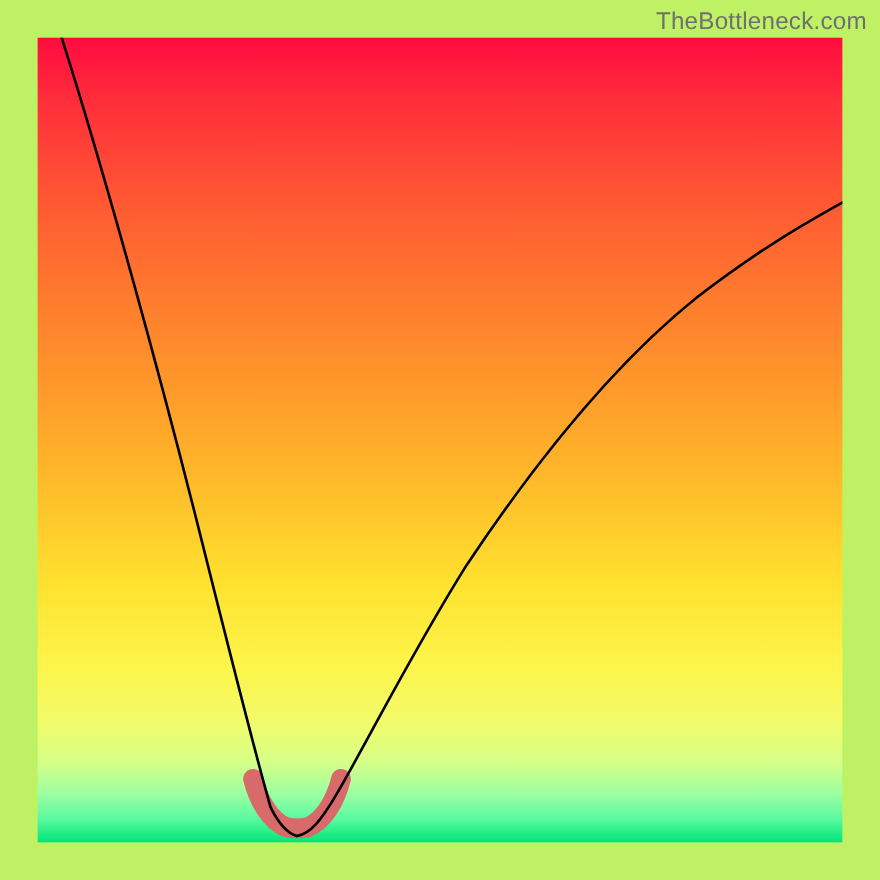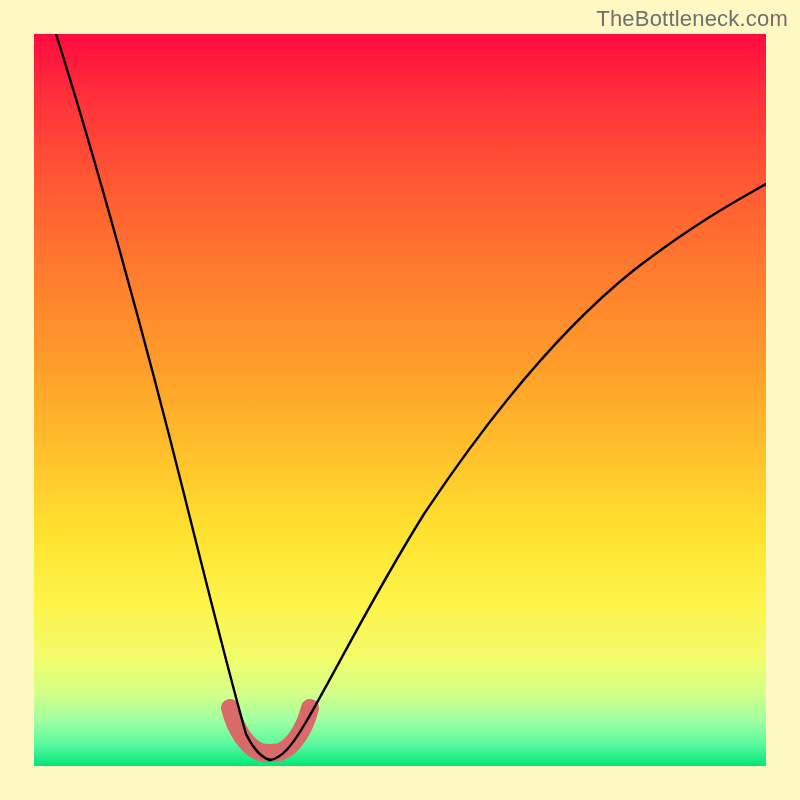--- a/index.html
+++ b/index.html
@@ -10,21 +10,21 @@
     background: #000;
     position: relative;
     font-family: Arial, sans-serif;
   }
   .frame {
     position: absolute;
     top: 0;
     left: 0;
     width: 800px;
     height: 800px;
-    background: #fef9c3;
+    background: #bef264;
   }
   .plot-area {
     position: absolute;
     top: 34px;
     left: 34px;
     width: 732px;
     height: 732px;
     overflow: hidden;
   }
   .gradient {

